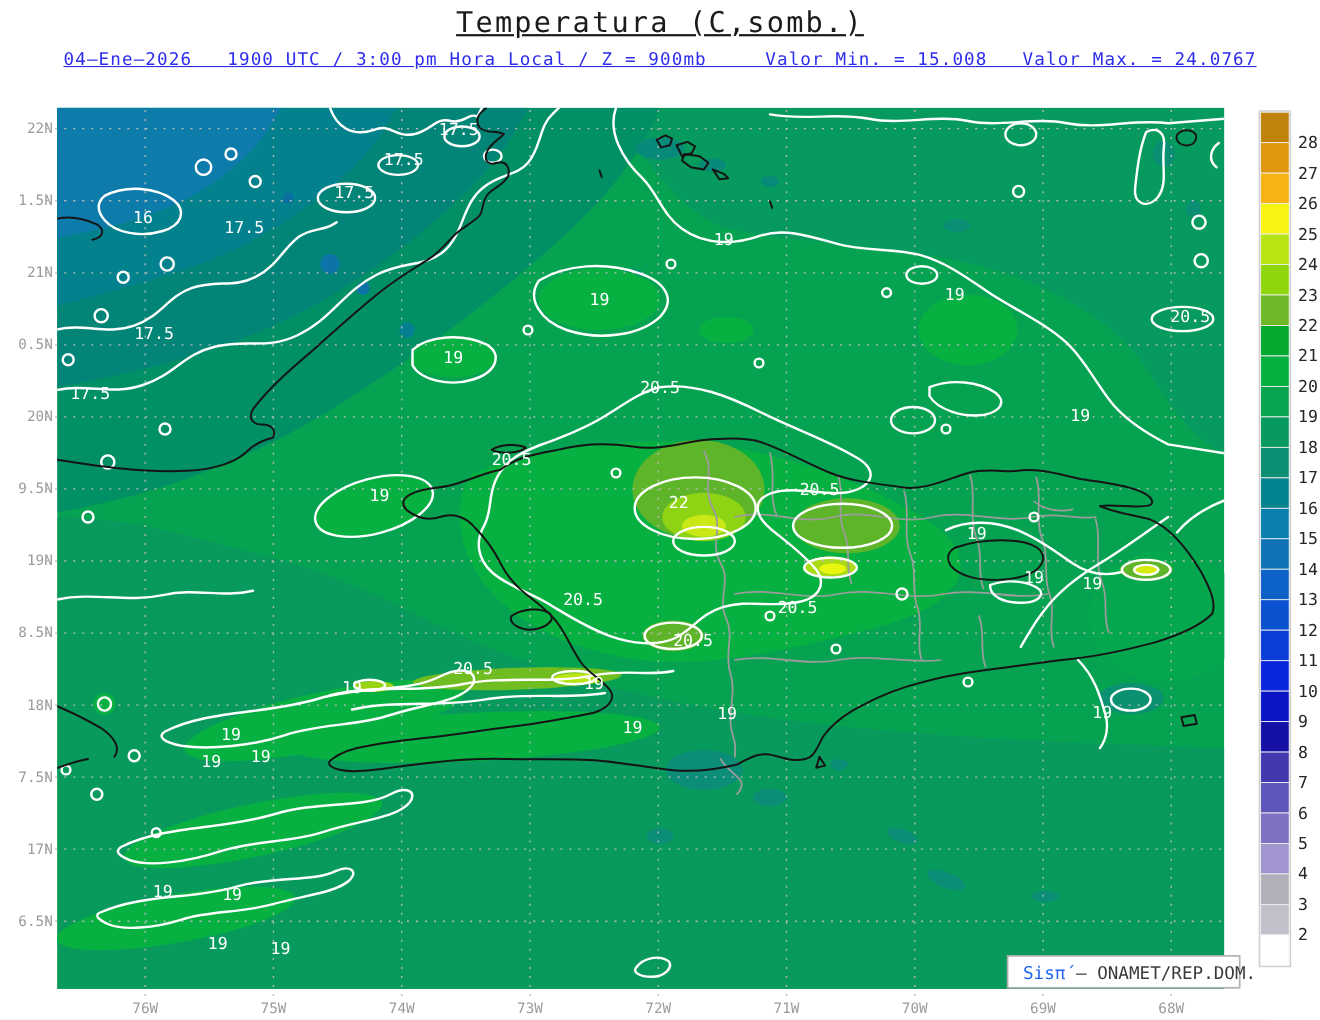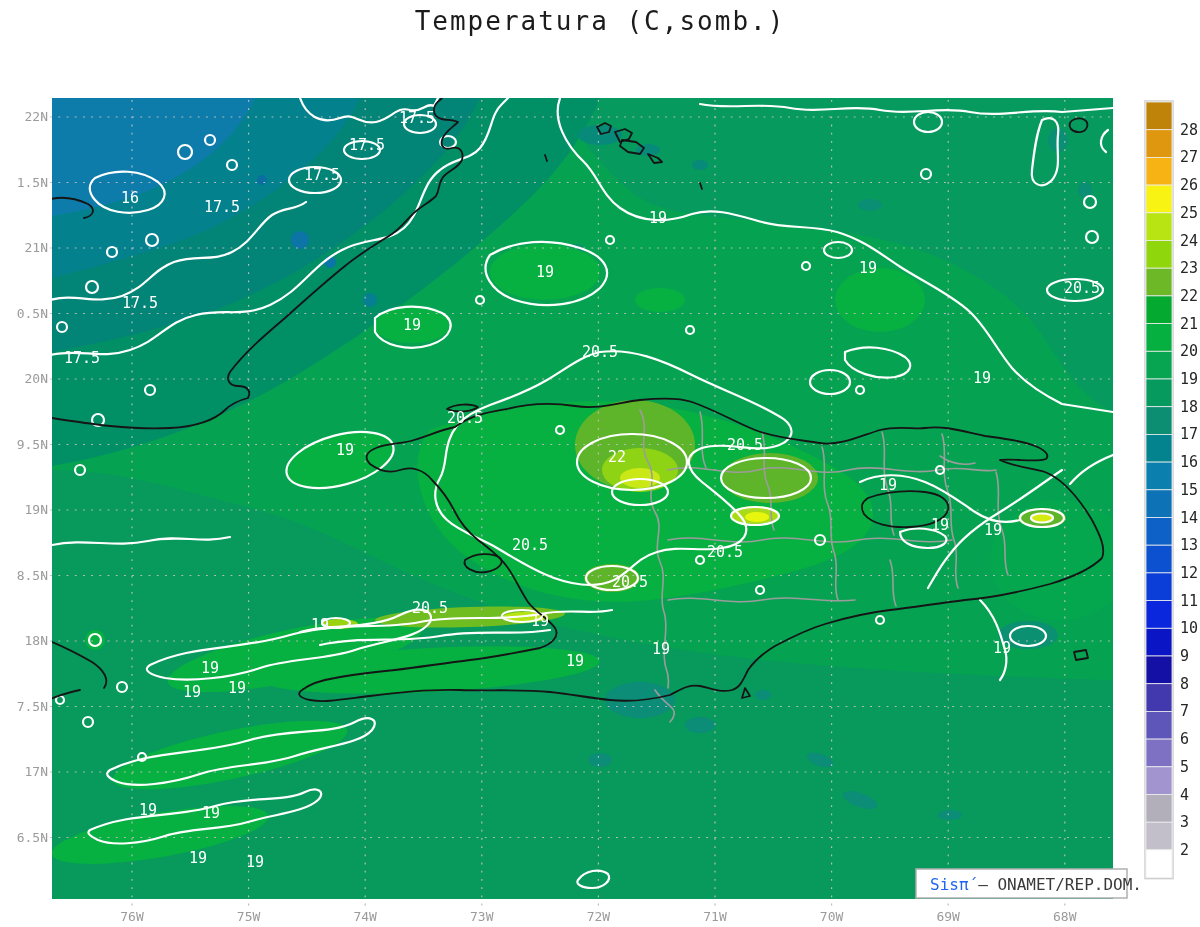--- a/index.html
+++ b/index.html
@@ -1,32 +1,33 @@
 <!DOCTYPE html>
 <html><head>
 <meta charset="utf-8">
 <style>
   html,body{margin:0;padding:0;background:#ffffff;width:1200px;height:927px;overflow:hidden;
             font-family:"DejaVu Sans Mono","Liberation Mono",monospace;}
   .stage{position:relative;width:1200px;height:927px;background:#fff;}
-  .hdr{position:absolute;left:0;width:1200px;text-align:center;white-space:pre;}
+  .hdr{position:absolute;left:0;width:1200px;text-align:center;white-space:pre;text-decoration:underline;}
   .title{top:6px;font-size:26px;letter-spacing:2px;color:#1b1b1b;}
   .line2{top:44px;font-size:16px;letter-spacing:1px;color:#2d2deb;}
   .line3{top:66px;font-size:15px;letter-spacing:0.6px;color:#3f9cf0;}
   svg text{font-family:"DejaVu Sans Mono","Liberation Mono",monospace;}
   .ylab{font-size:13px;fill:#9b9b9b;}
   .xlab{font-size:13px;fill:#9b9b9b;}
   .cblab{font-size:15px;fill:#262626;}
   .clab{font-size:15px;fill:#ffffff;font-weight:500;}
 </style>
 </head>
 <body>
 
 <div class="stage">
   <div class="hdr title">Temperatura (C,somb.)</div>
+  <div class="hdr line2">04–Ene–2026   1900 UTC / 3:00 pm Hora Local / Z = 900mb     Valor Min. = 15.008   Valor Max. = 24.0767</div>
 
   <svg width="1200" height="927" viewBox="0 0 1200 927" style="position:absolute;left:0;top:0;">
     <defs>
       <clipPath id="mapclip">
           <rect x="52" y="98" width="1061" height="801"></rect>
         </clipPath>
     </defs>
 
     <g clip-path="url(#mapclip)">
       <rect x="52" y="98" width="1061" height="801" fill="#05a351"></rect>

